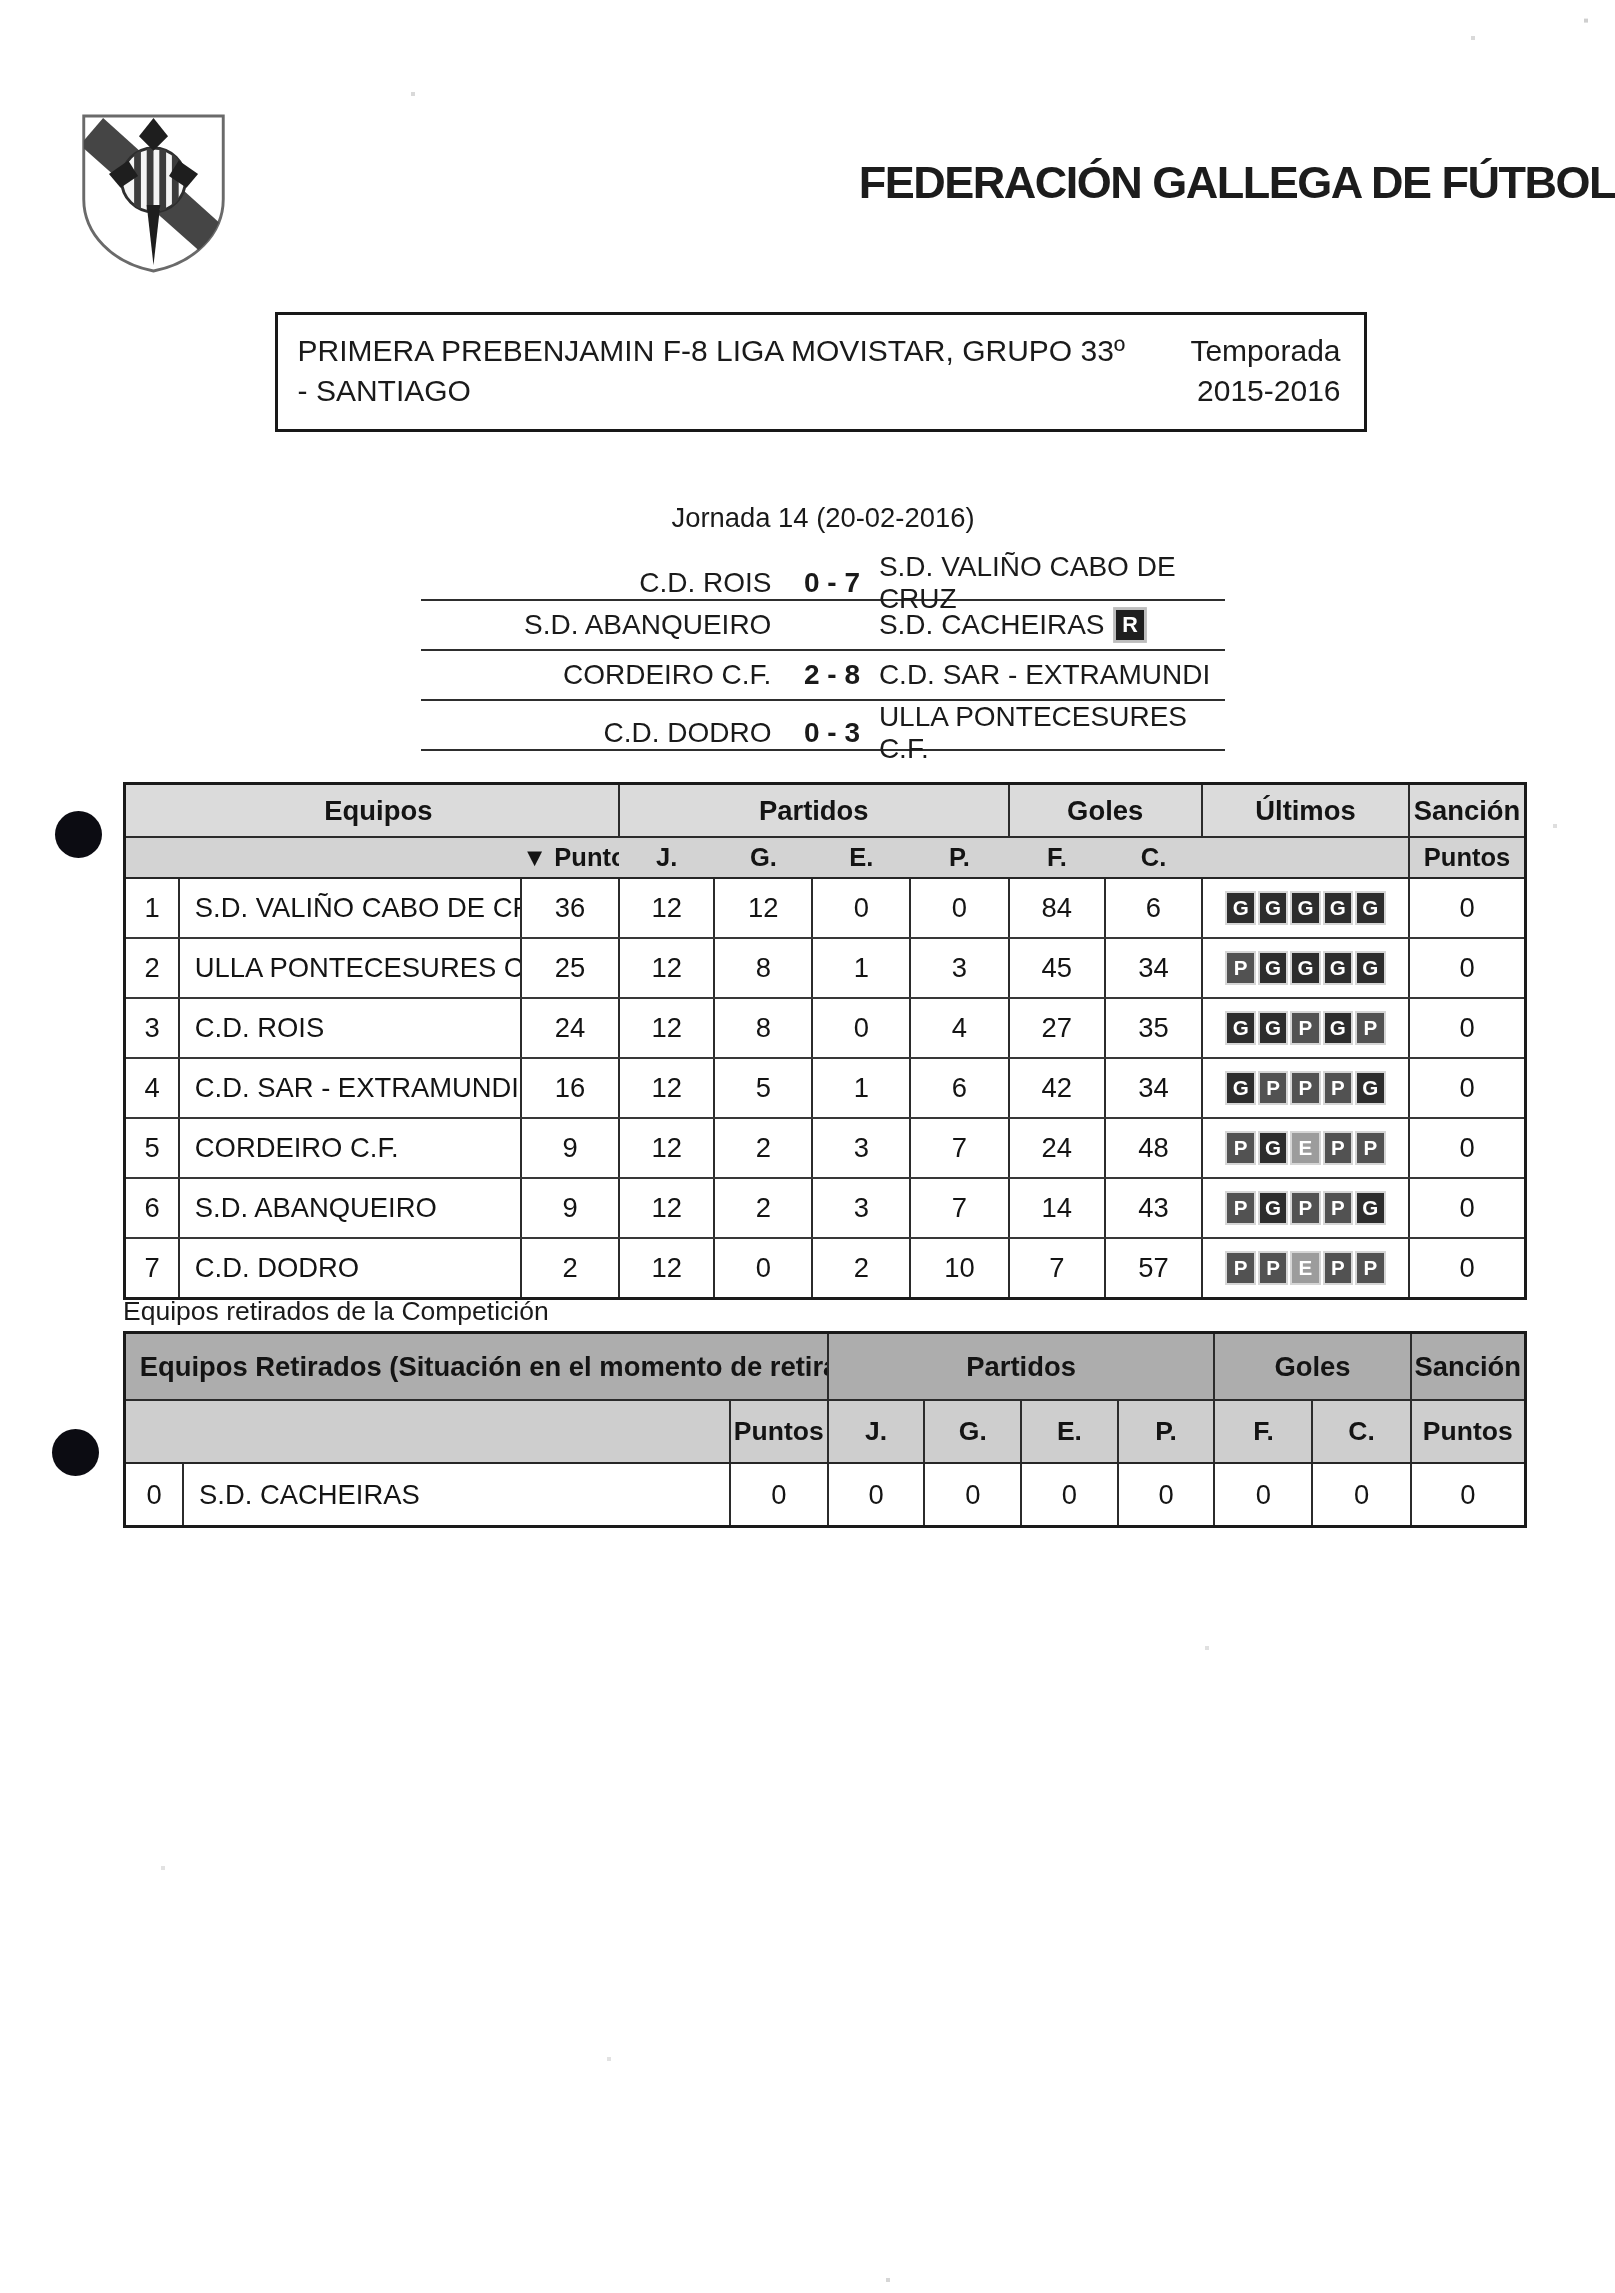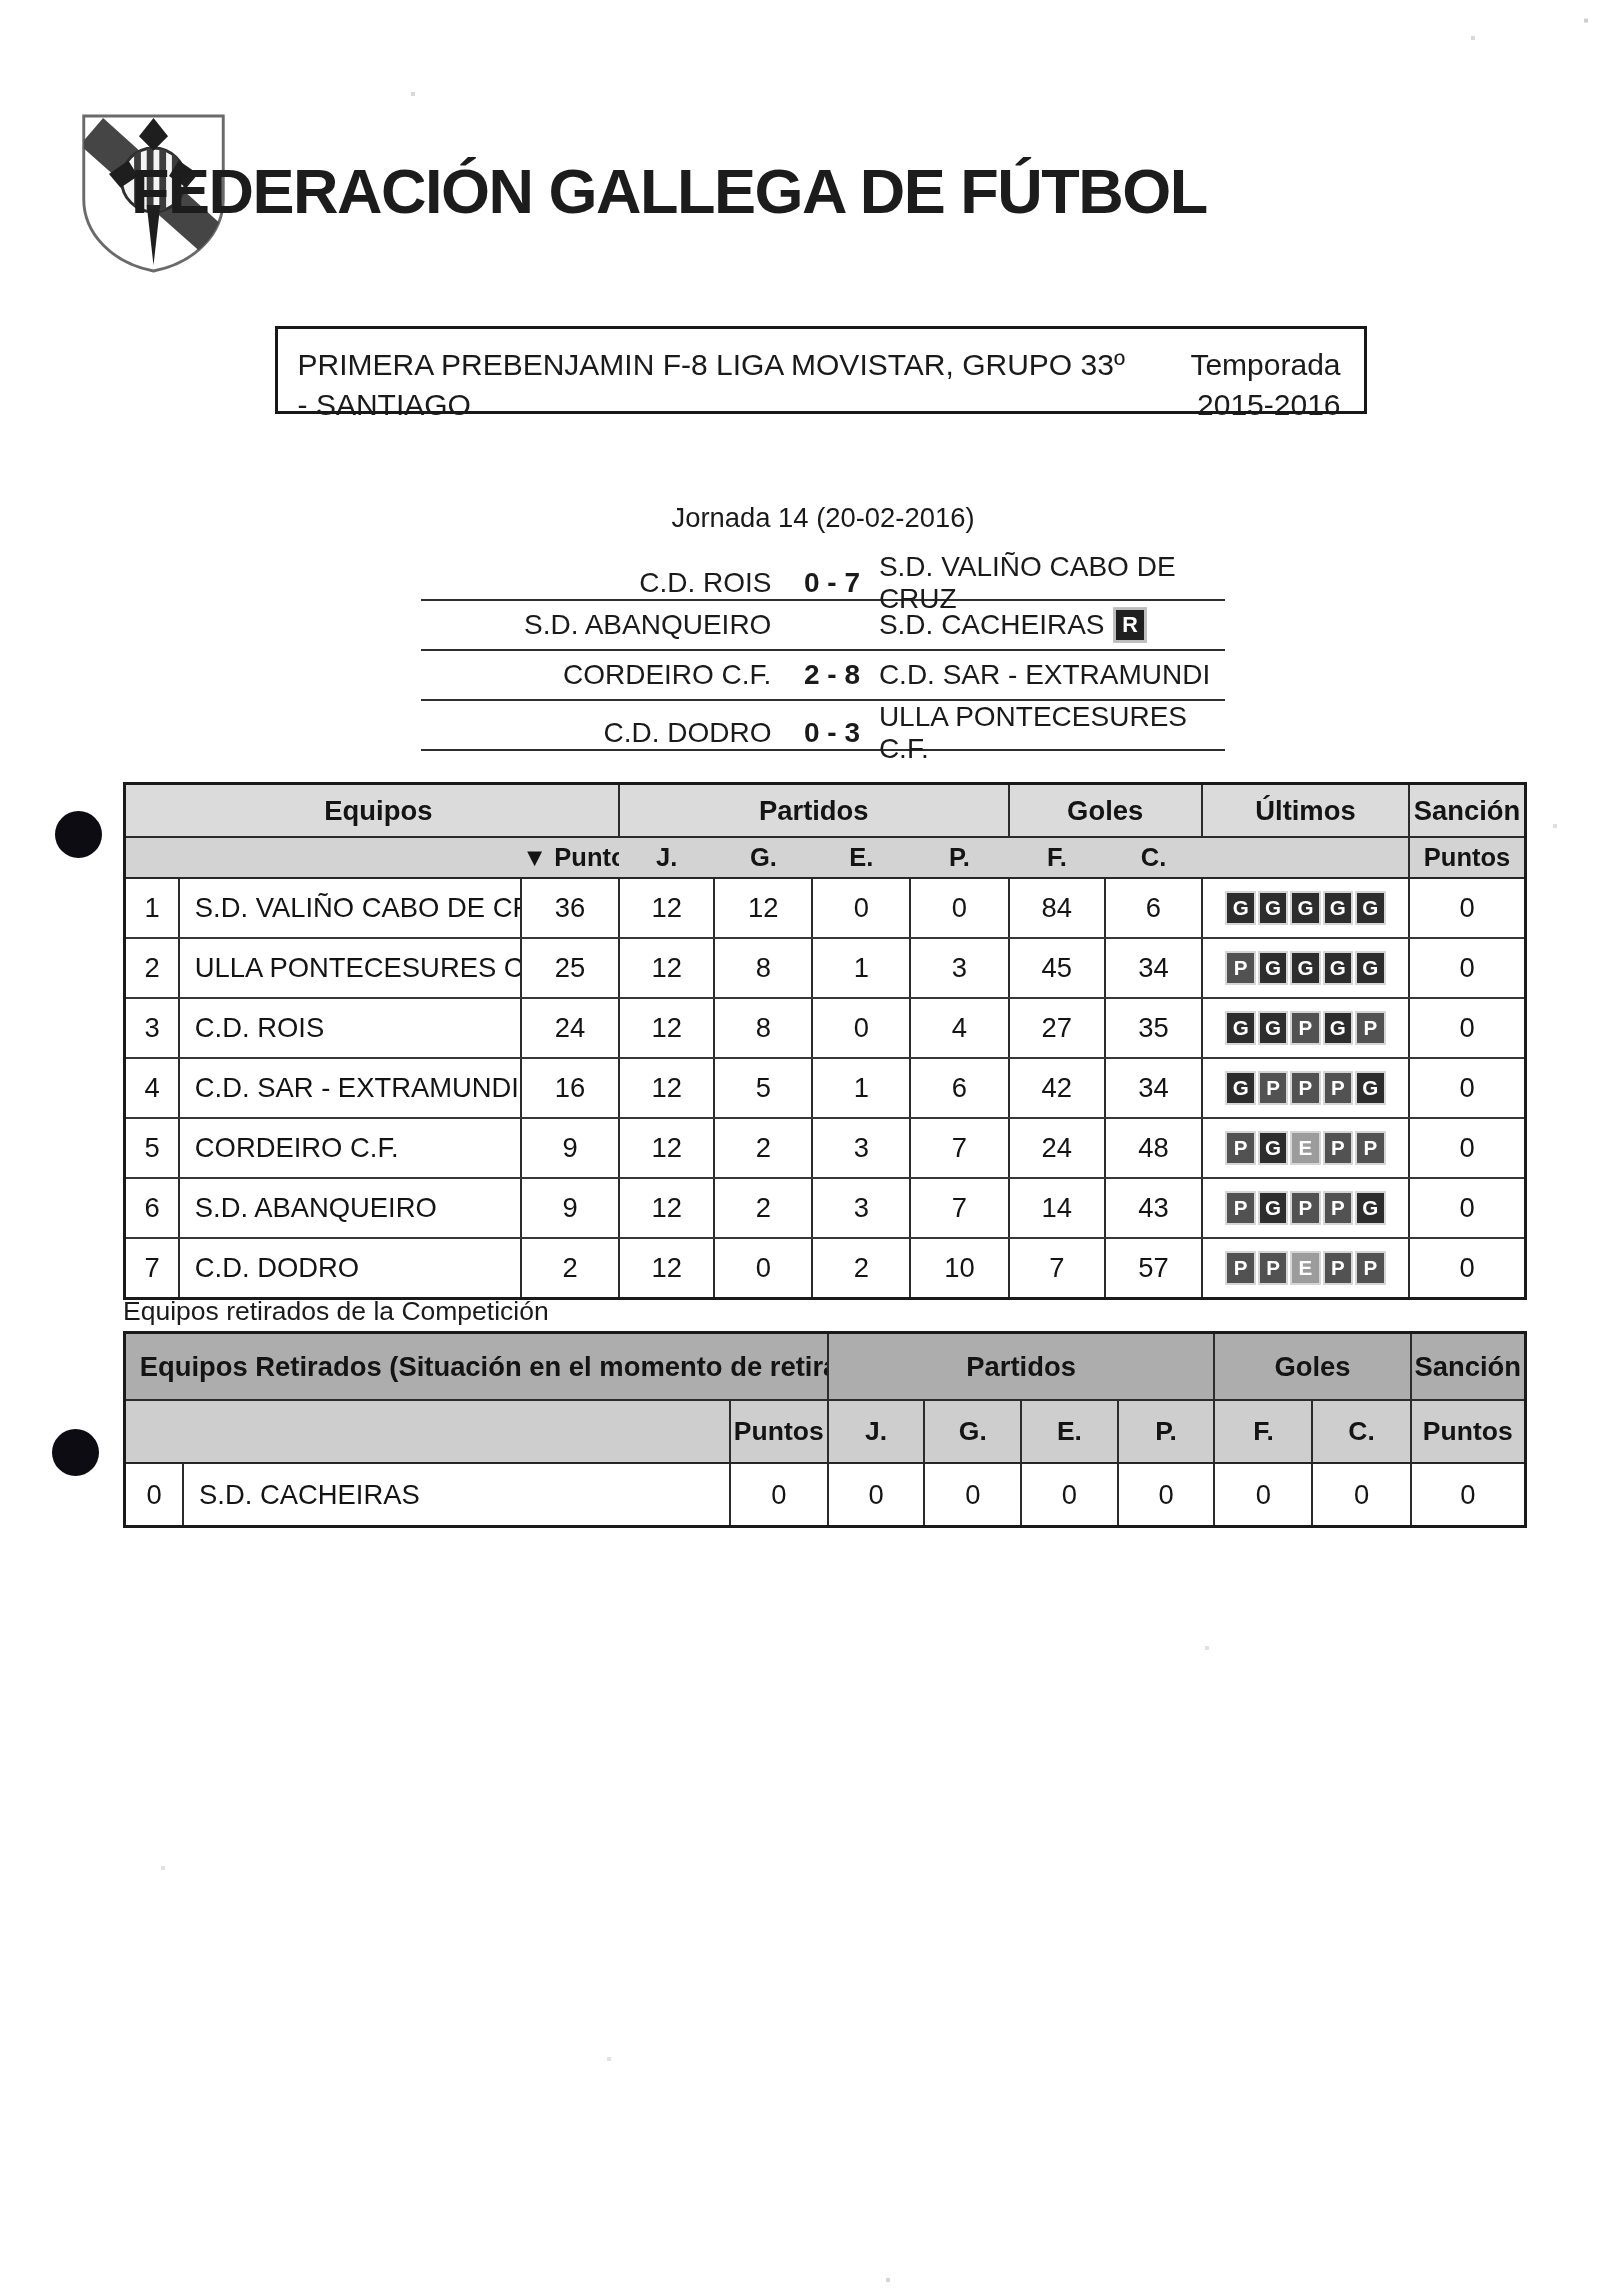--- a/index.html
+++ b/index.html
@@ -5,23 +5,23 @@
   html,body{margin:0;padding:0;background:#e8e8e8;}
   .page{position:relative;width:1615px;height:2294px;background:#ffffff;overflow:hidden;
         font-family:"Liberation Sans", sans-serif;color:#1a1a1a;}
   
   .punch{position:absolute;width:47px;height:47px;border-radius:50%;background:#0c0c12;}
   .punch.p1{left:55px;top:811px;}
   .punch.p2{left:52px;top:1429px;}
   
   .crest{position:absolute;left:76px;top:110px;width:155px;height:165px;}
   .main-title{position:absolute;left:0;top:160px;width:1615px;box-sizing:border-box;padding-left:131px;
-              text-align:left;font-size:63px;font-weight:bold;letter-spacing:-1.5px;line-height:1;color:#1c1c1c;}
-  
-  .comp-box{position:absolute;left:275px;top:326px;width:1092px;height:88px;box-sizing:border-box;
+              text-align:right;font-size:45px;font-weight:bold;letter-spacing:-1.5px;line-height:1;color:#1c1c1c;}
+  
+  .comp-box{position:absolute;left:275px;top:312px;width:1092px;height:120px;box-sizing:border-box;
             border:3.9px solid #181818;display:flex;justify-content:space-between;
             padding:15.7px 23.5px 0 19.6px;font-size:30px;line-height:40px;}
   .comp-right{text-align:right;}
   
   .jornada{position:absolute;left:421px;top:502px;width:804px;text-align:center;font-size:27.4px;}
   .matches{position:absolute;left:421px;top:551px;width:804px;font-size:28px;}
   .match-row{display:grid;grid-template-columns:368px 86px 1fr;height:48px;align-items:center;
              border-bottom:2.9px solid #2e2e2e;}
   .m-home{text-align:right;padding-right:17.6px;}
   .m-score{text-align:center;font-weight:bold;}

